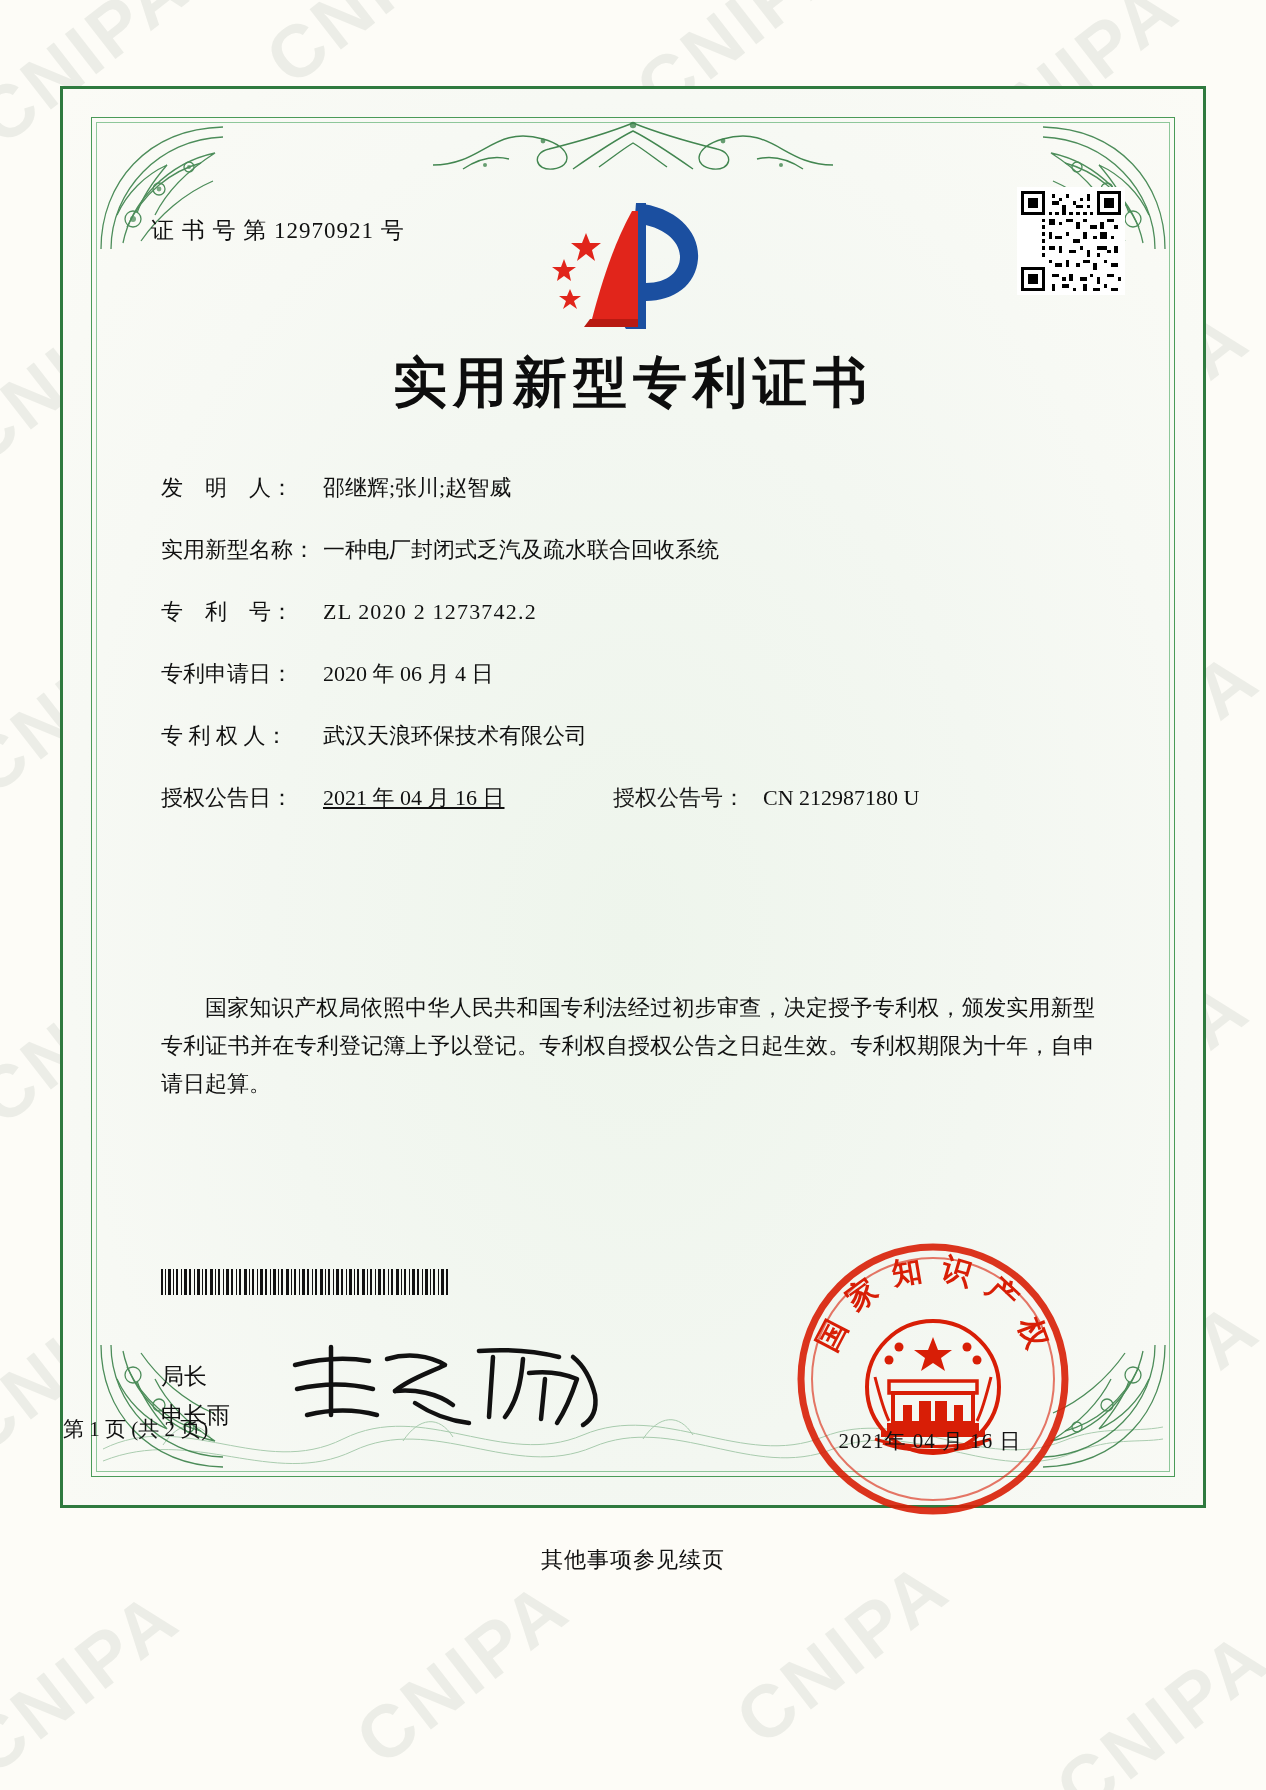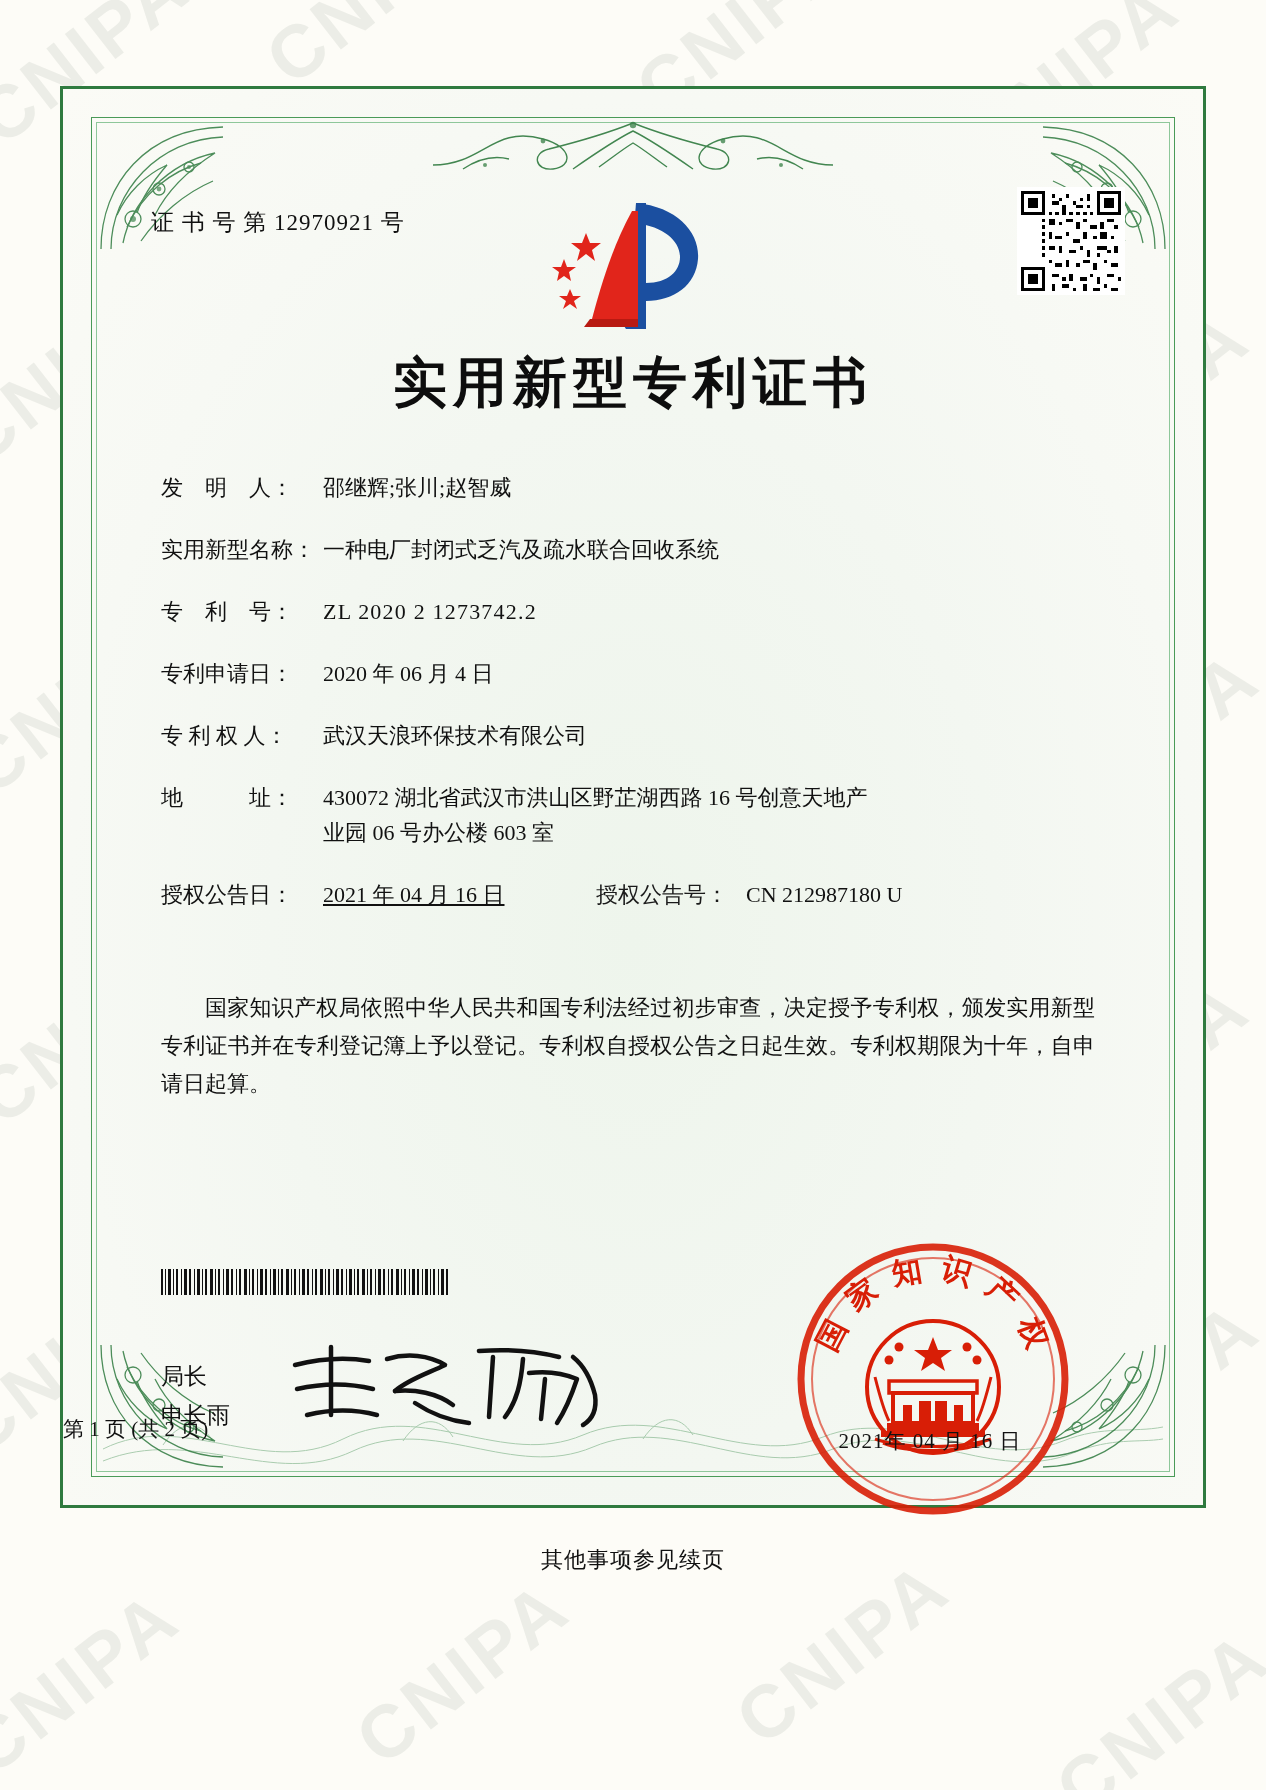--- a/index.html
+++ b/index.html
@@ -105,21 +105,21 @@
   
   .content {
     position: absolute;
     left: 0; top: 0; right: 0; bottom: 0;
     z-index: 3;
   }
 
   .cert-number {
     position: absolute;
     left: 88px;
-    top: 118px;
+    top: 126px;
     font-size: 23px;
     letter-spacing: 1px;
     color: #111;
   }
 
   .qr {
     position: absolute;
     right: 78px;
     top: 98px;
     width: 108px;
@@ -177,21 +177,21 @@
     color: #111;
   }
   .field-value.mono {
     font-family: "Liberation Serif", serif;
     letter-spacing: 1.2px;
   }
   .field-row.two-col .col2-label {
     width: 150px;
     flex: 0 0 150px;
     white-space: pre;
-    margin-left: 23px;
+    margin-left: 40px;
   }
   .addr-line2 {
     margin-top: 2px;
   }
 
   .paragraphs {
     position: absolute;
     left: 98px;
     right: 92px;
     top: 900px;
@@ -551,27 +551,20 @@
       <div class="field-row">
         <div class="field-label">专利申请日：</div>
         <div class="field-value">2020 年 06 月 4 日</div>
       </div>
 
       <div class="field-row">
         <div class="field-label">专 利 权 人：</div>
         <div class="field-value">武汉天浪环保技术有限公司</div>
       </div>
 
-      <div class="field-row">
-        <div class="field-label">地　　　址：</div>
-        <div class="field-value">
-          <div>430072 湖北省武汉市洪山区野芷湖西路 16 号创意天地产</div>
-          <div class="addr-line2">业园 06 号办公楼 603 室</div>
-        </div>
-      </div>
 
       <div class="field-row two-col">
         <div class="field-label">授权公告日：</div>
         <div class="field-value" style="flex:0 0 250px;text-decoration:underline;">2021 年 04 月 16 日</div>
         <div class="col2-label">授权公告号：</div>
         <div class="field-value">CN 212987180 U</div>
       </div>
 
     </div>
 

